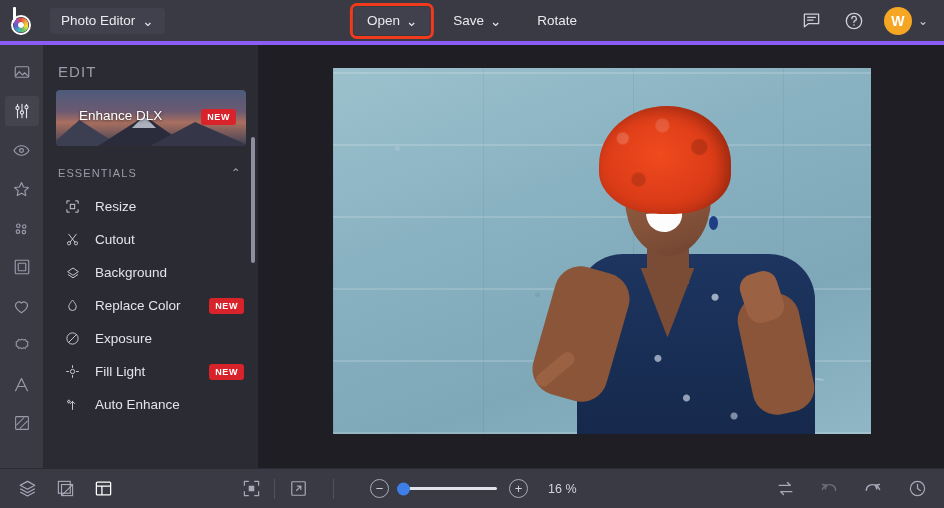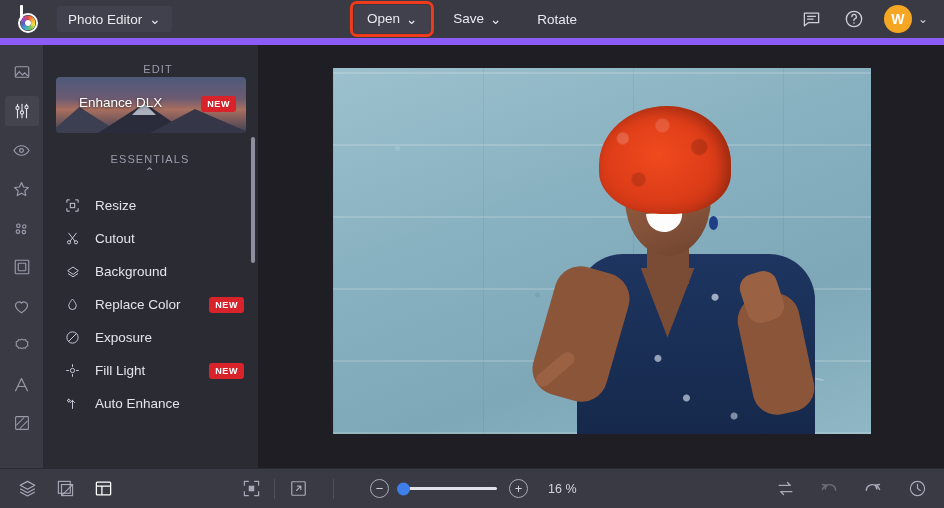--- a/index.html
+++ b/index.html
@@ -9,22 +9,21 @@
     font-family: "Liberation Sans", sans-serif;
     overflow: hidden;
   }
   .app { position: relative; width: 944px; height: 508px; display: flex; flex-direction: column; }
 
   
   .topbar {
     height: 45px; background: #3a3a45;
     display: flex; align-items: center;
     flex: 0 0 45px; position: relative;
-    border-bottom: 7px solid #8b5cf6;
-    padding-left: 7px;
+    border-bottom: 4px solid #8b5cf6;
   }
   .brand-logo {
     width: 48px; height: 45px;
     display: flex; align-items: center; justify-content: center;
   }
   .logo-mark { position: relative; width: 26px; height: 28px; }
   .logo-mark .stem {
     position: absolute; left: 2px; top: 0; width: 2.5px; height: 16px;
     background: #ffffff; border-radius: 1px;
   }
@@ -101,22 +100,22 @@
   }
   .rail-item.active { color: #e4e4ee; background: #44444f; }
 
   
   .sidebar {
     width: 215px; flex: 0 0 215px; background: #2b2b33;
     position: relative; overflow: hidden;
     border-right: 1px solid #1e1e24;
   }
   .sb-title {
-    color: #9b9bab; font-size: 11px; letter-spacing: 1.1px;
-    padding: 18px 0 2px 14px; text-transform: uppercase; text-align: center;
+    color: #9b9bab; font-size: 15px; letter-spacing: 1.1px;
+    padding: 18px 0 10px 14px; text-transform: uppercase;
   }
   .promo-wrap { padding: 0 12px; }
   .promo {
     height: 56px; border-radius: 4px; position: relative; overflow: hidden;
     background:
       linear-gradient(180deg, #4d5a7a 0%, #6b5a72 38%, #a96f5f 58%, #3c3f55 100%);
     cursor: pointer;
   }
   .promo .mtn1, .promo .mtn2, .promo .mtn3 {
     position: absolute; bottom: 0; background: #2e3142;
@@ -138,21 +137,20 @@
     background: #d8232a; color: #fff; font-size: 9px; font-weight: bold;
     letter-spacing: .6px; padding: 3px 6px; border-radius: 3px;
   }
   .promo .badge-new { position: absolute; right: 10px; top: 19px; }
 
   .section-head {
     display: flex; align-items: center; justify-content: space-between;
     padding: 20px 16px 10px 14px;
     color: #9b9bab; font-size: 11px; letter-spacing: 1.1px;
     cursor: pointer;
-    flex-direction: column;
   }
   .menu-list { padding-bottom: 8px; }
   .menu-item {
     display: flex; align-items: center; gap: 14px;
     height: 33px; padding: 0 14px 0 20px;
     color: #e3e3ec; font-size: 13.5px; cursor: pointer;
   }
   .menu-ico {
     width: 17px; height: 17px; flex: 0 0 17px;
     display: flex; align-items: center; justify-content: center;

